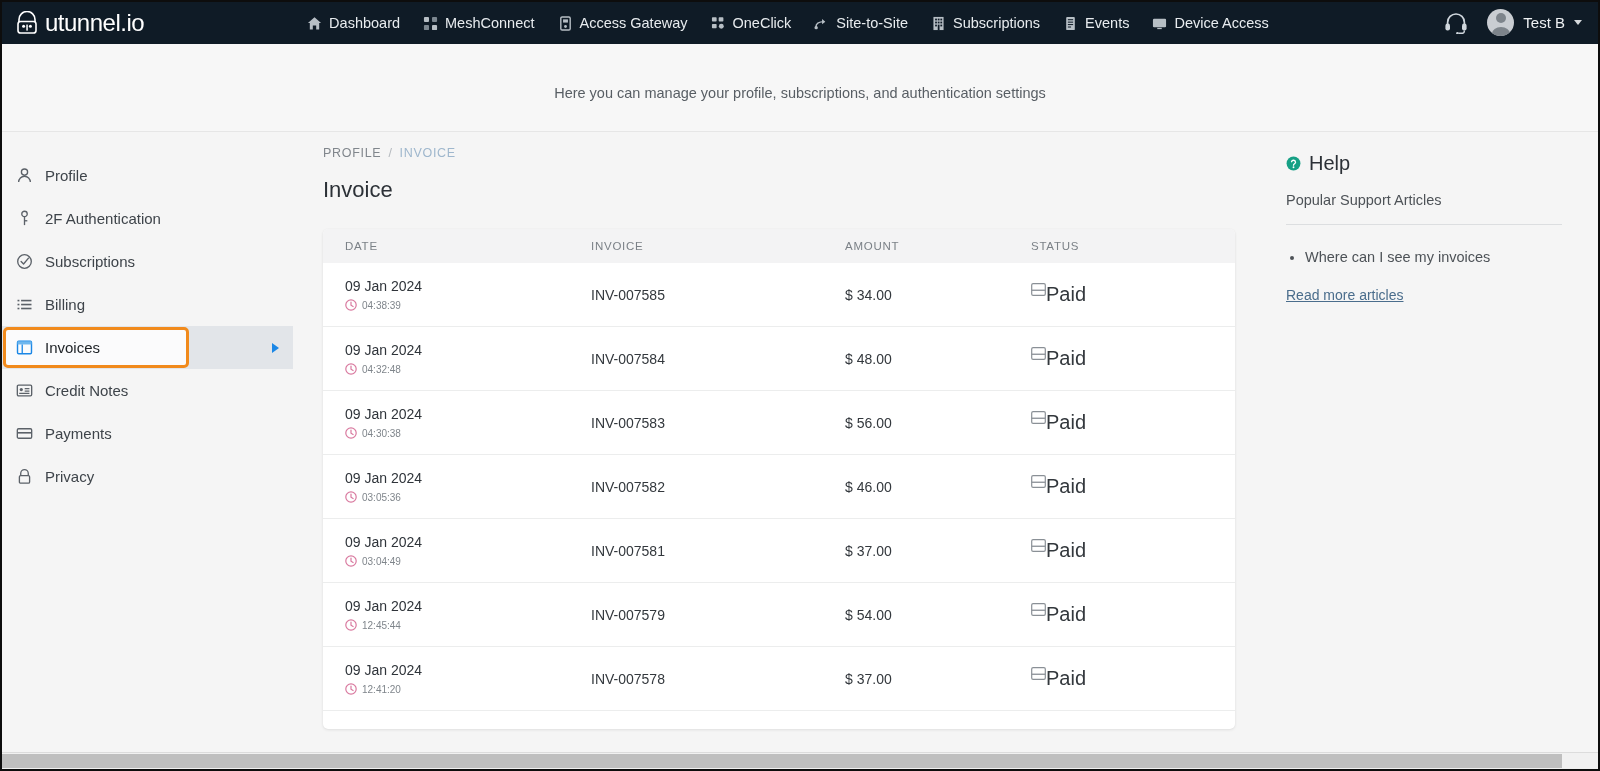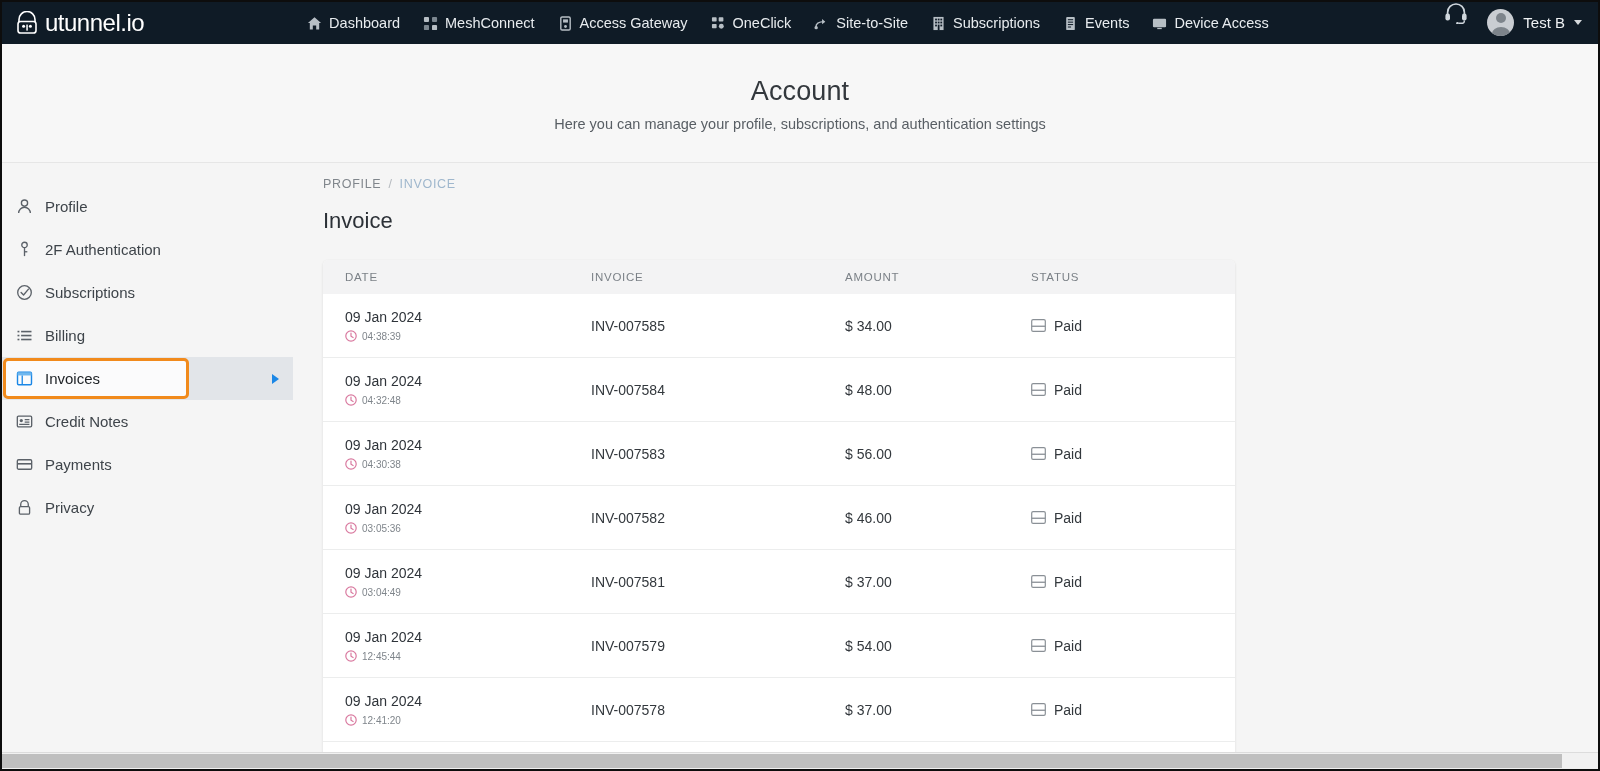--- a/index.html
+++ b/index.html
@@ -43,21 +43,21 @@
   .navitem {
     display: flex; align-items: center; gap: 7px;
     color: #e8ecef;
     font-size: 14.5px;
     white-space: nowrap;
     cursor: pointer;
   }
   .navitem .ic { width: 15px; height: 15px; display: block; flex: 0 0 auto; opacity: .88; }
   .nav-right {
     position: absolute; right: 16px; top: 0; height: 41px;
-    display: flex; gap: 19px;
+    display: flex; align-items: center; gap: 19px;
   }
   .headset { width: 24px; height: 22px; display: block; cursor: pointer; }
   .userbox { display: flex; align-items: center; gap: 9px; cursor: pointer; }
   .avatar {
     width: 27px; height: 27px; border-radius: 50%;
     background: #c9cdd2; overflow: hidden; position: relative;
   }
   .avatar::before {
     content: ""; position: absolute; left: 50%; top: 4px;
     transform: translateX(-50%);
@@ -176,21 +176,21 @@
   }
   tbody tr:last-child td { border-bottom: 1px solid #eceded; }
   td.c-date { padding-left: 22px; }
   .dt-date { font-size: 14px; color: #2f343a; }
   .dt-time {
     margin-top: 5px;
     display: flex; align-items: center; gap: 5px;
     font-size: 10px; color: #7f858b;
   }
   .clock-ic { width: 12px; height: 12px; display: block; flex: 0 0 auto; }
-  .status-cell { display: flex; align-items: center; gap: 8px; color: #33383d; font-size: 14px; }
+  .status-cell { display: flex; color: #33383d; font-size: 20px; }
   .card-ic { width: 15px; height: 13px; display: block; flex: 0 0 auto; }
 
   
   .help { width: 330px; flex: 0 0 330px; padding: 20px 36px 0 18px; }
   .help-title { display: flex; align-items: center; gap: 8px; }
   .help-q { width: 15px; height: 15px; display: block; }
   .help-title span { font-size: 20px; color: #2c3137; font-weight: 400; }
   .help-sub { margin-top: 17px; font-size: 14.5px; color: #4d5257; }
   .help-hr { margin-top: 16px; border-top: 1px solid #dcdee0; }
   .help-list { margin-top: 22px; padding-left: 19px; }
@@ -320,21 +320,20 @@
       </svg>
       <div class="userbox">
         <div class="avatar"></div>
         <span class="uname">Test B</span>
         <span class="caret-d"></span>
       </div>
     </div>
   </div>
 
   <div class="pagehead">
-    <h1>Account</h1>
     <p>Here you can manage your profile, subscriptions, and authentication settings</p>
   </div>
 
   <div class="body">
 
     <div class="sidebar">
       <div class="side-item">
         <div class="side-inner">
           <svg class="sic" viewBox="0 0 18 18">
             <circle cx="9" cy="5.4" r="3.3" fill="none" stroke="#5b6168" stroke-width="1.4"></circle>
@@ -609,18 +608,34 @@
                     </svg>
                     <span>Paid</span>
                   </span>
                 </td>
               </tr>
             </tbody>
         </table>
       </div>
     </div>
 
+    <div class="help">
+      <div class="help-title">
+        <svg class="help-q" viewBox="0 0 16 16">
+          <circle cx="8" cy="8" r="7.4" fill="#16a085"></circle>
+          <path d="M5.9 6.1 A2.2 2.2 0 0 1 10.2 6.6 C10.2 8.1 8 8.3 8 9.8" fill="none" stroke="#ffffff" stroke-width="1.4" stroke-linecap="round"></path>
+          <circle cx="8" cy="12" r="1" fill="#ffffff"></circle>
+        </svg>
+        <span>Help</span>
+      </div>
+      <div class="help-sub">Popular Support Articles</div>
+      <div class="help-hr"></div>
+      <ul class="help-list" id="help-articles">
+          <li>Where can I see my invoices</li>
+        </ul>
+      <a class="help-more">Read more articles</a>
+    </div>
   </div>
 
   <div class="hscroll">
     <div class="hscroll-thumb"></div>
   </div>
 </div>
 
 </body></html>

